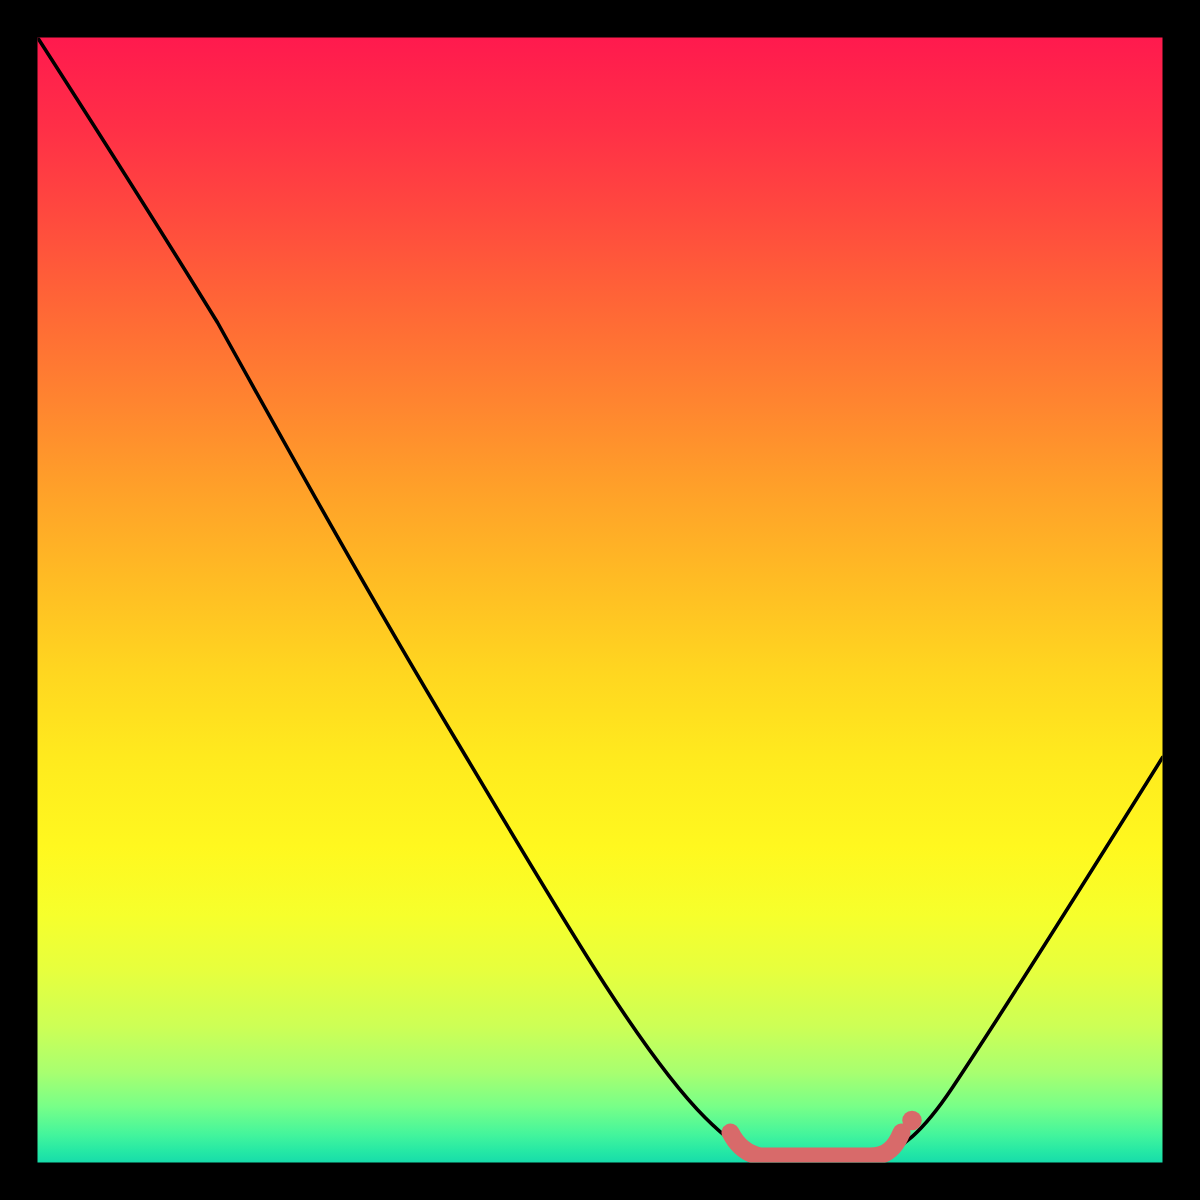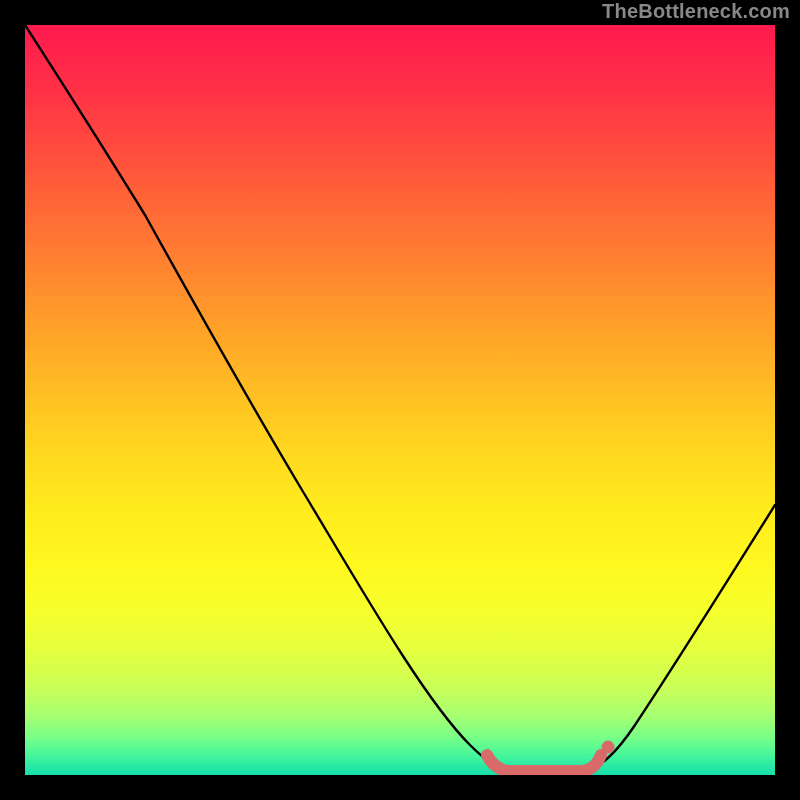--- a/index.html
+++ b/index.html
@@ -58,21 +58,20 @@
     font-size: 20px;
     font-weight: 600;
     color: #888;
     letter-spacing: 0.2px;
   }
 </style>
 </head>
 <body>
 
 <div class="stage">
-  <div class="watermark">TheBottleneck.com</div>
 
   <div class="plot-area">
     <svg viewBox="0 0 750 750" preserveAspectRatio="none">
       <path d="M 0 0
                C 45 70, 80 125, 120 190
                C 170 280, 220 370, 280 470
                C 340 570, 400 675, 445 720
                C 460 735, 470 742, 480 746
                L 560 746
                C 575 742, 590 730, 610 700

